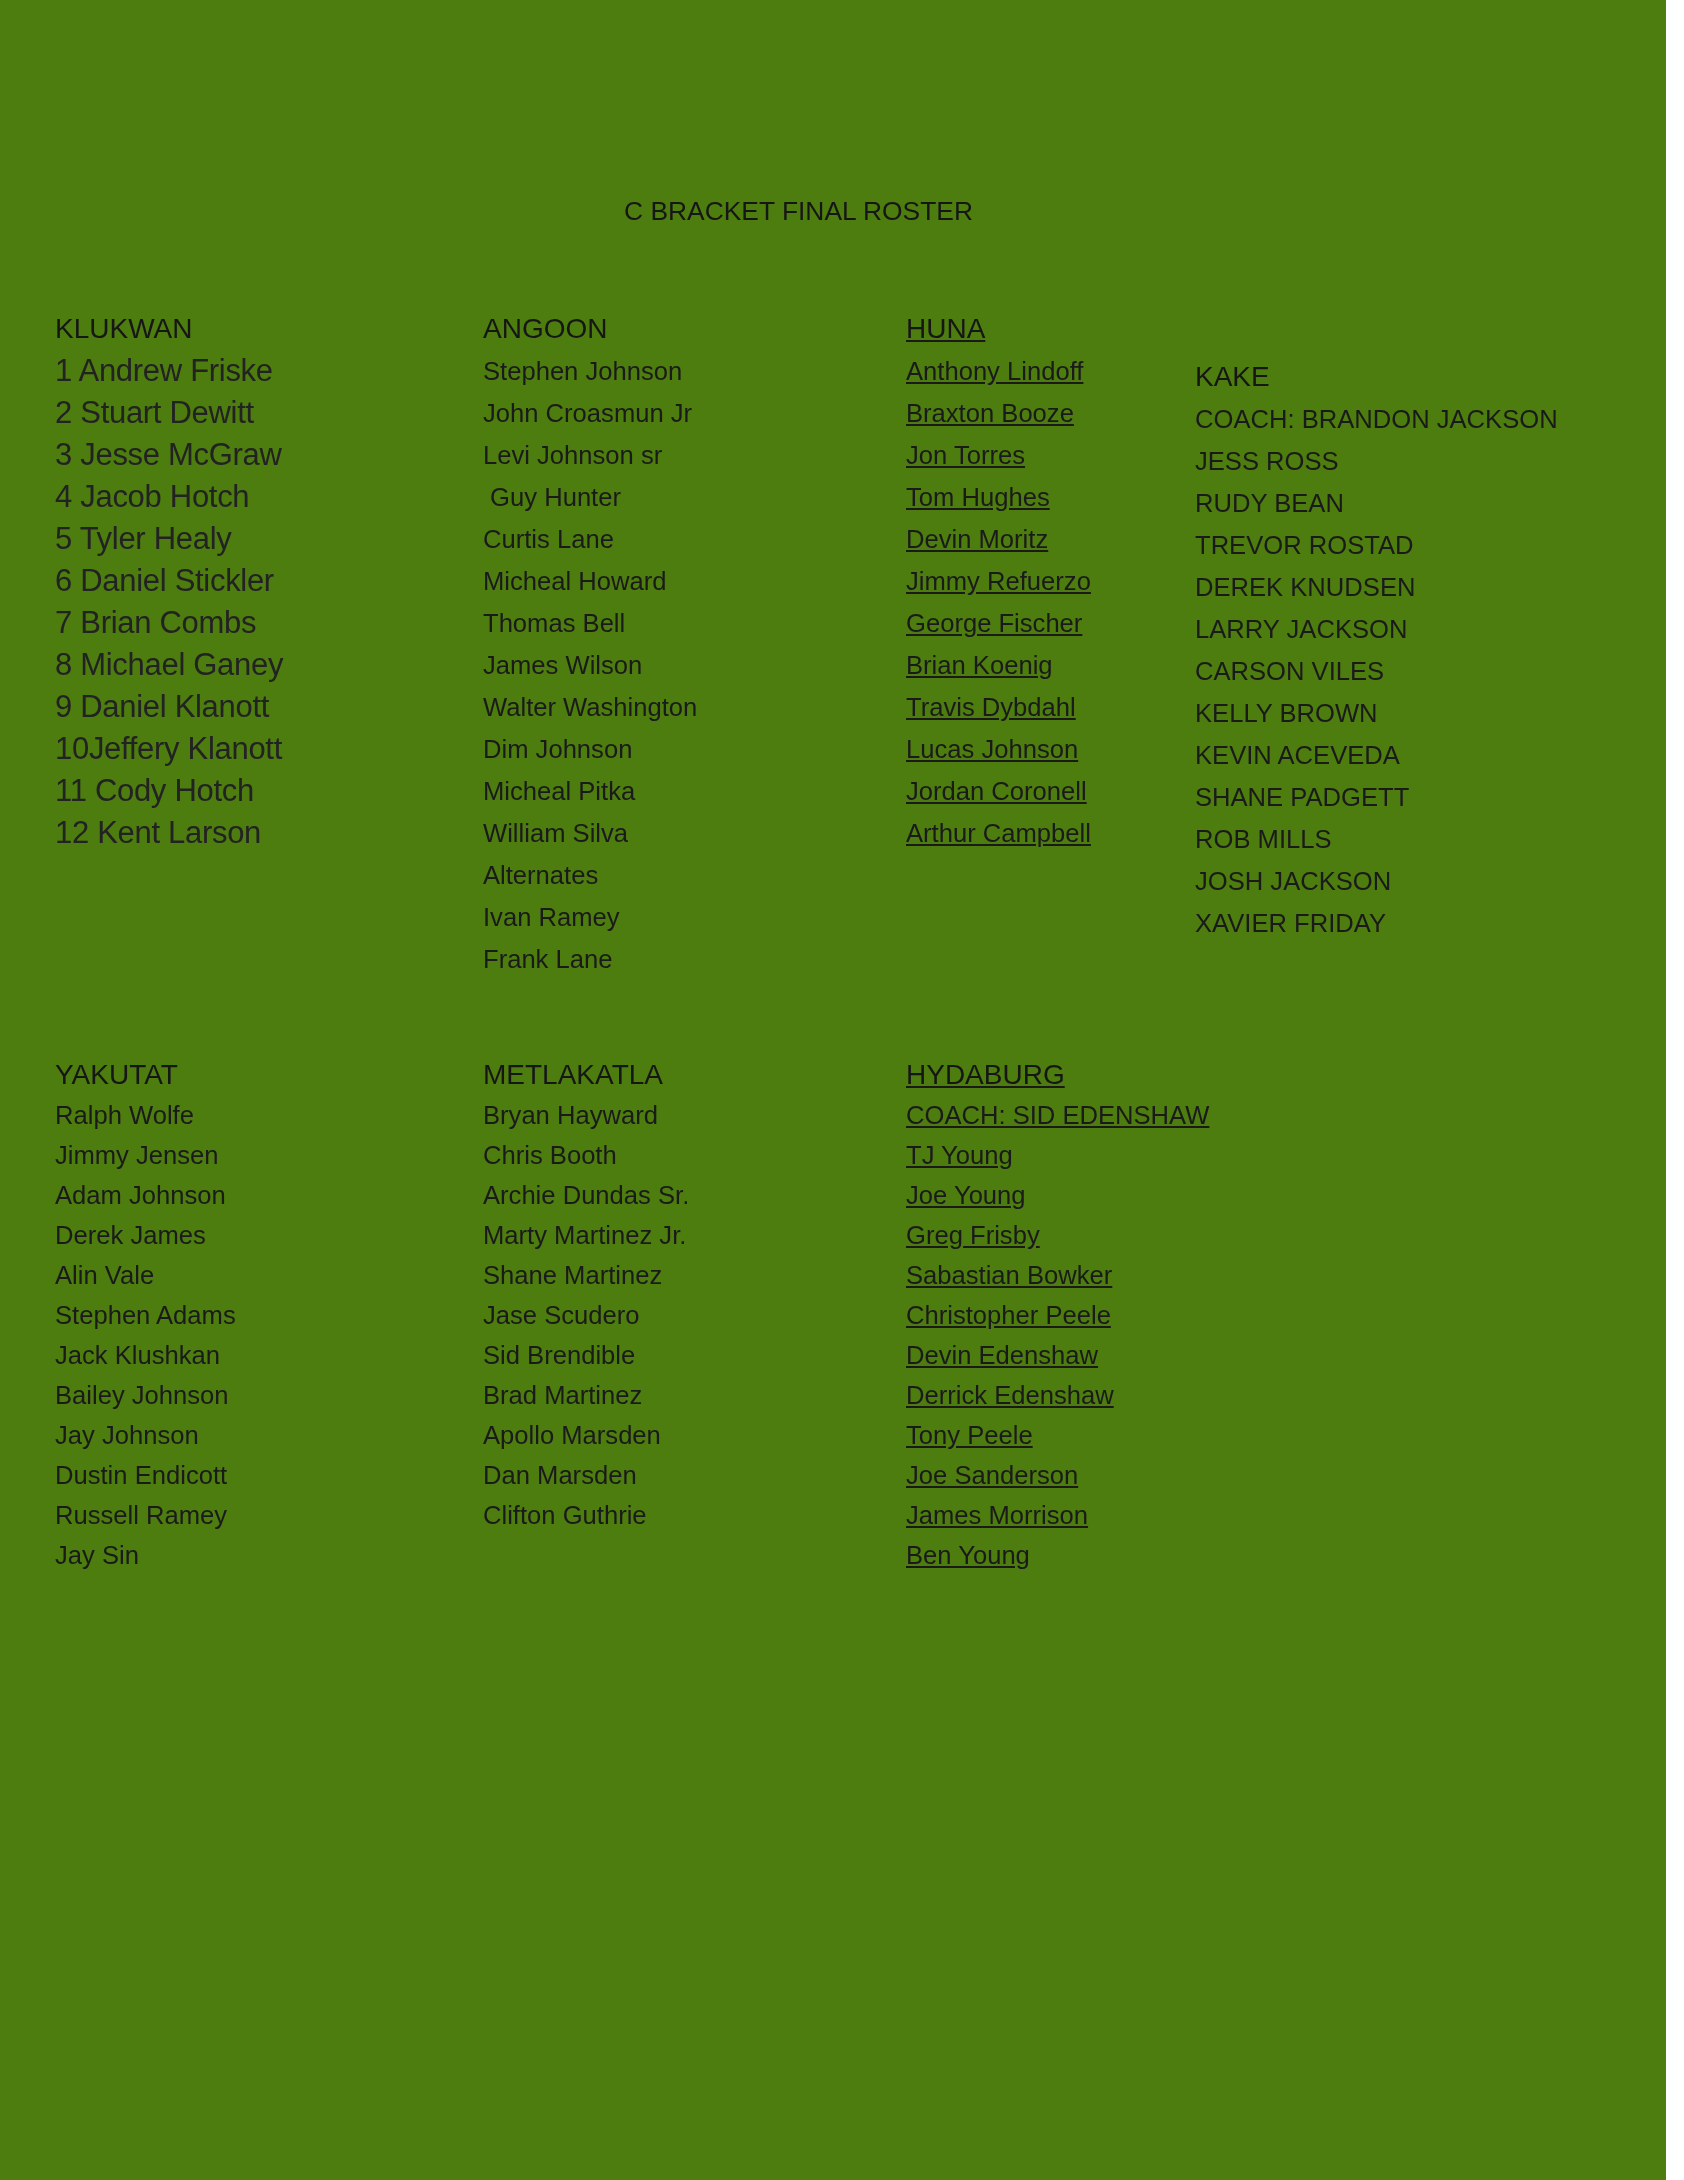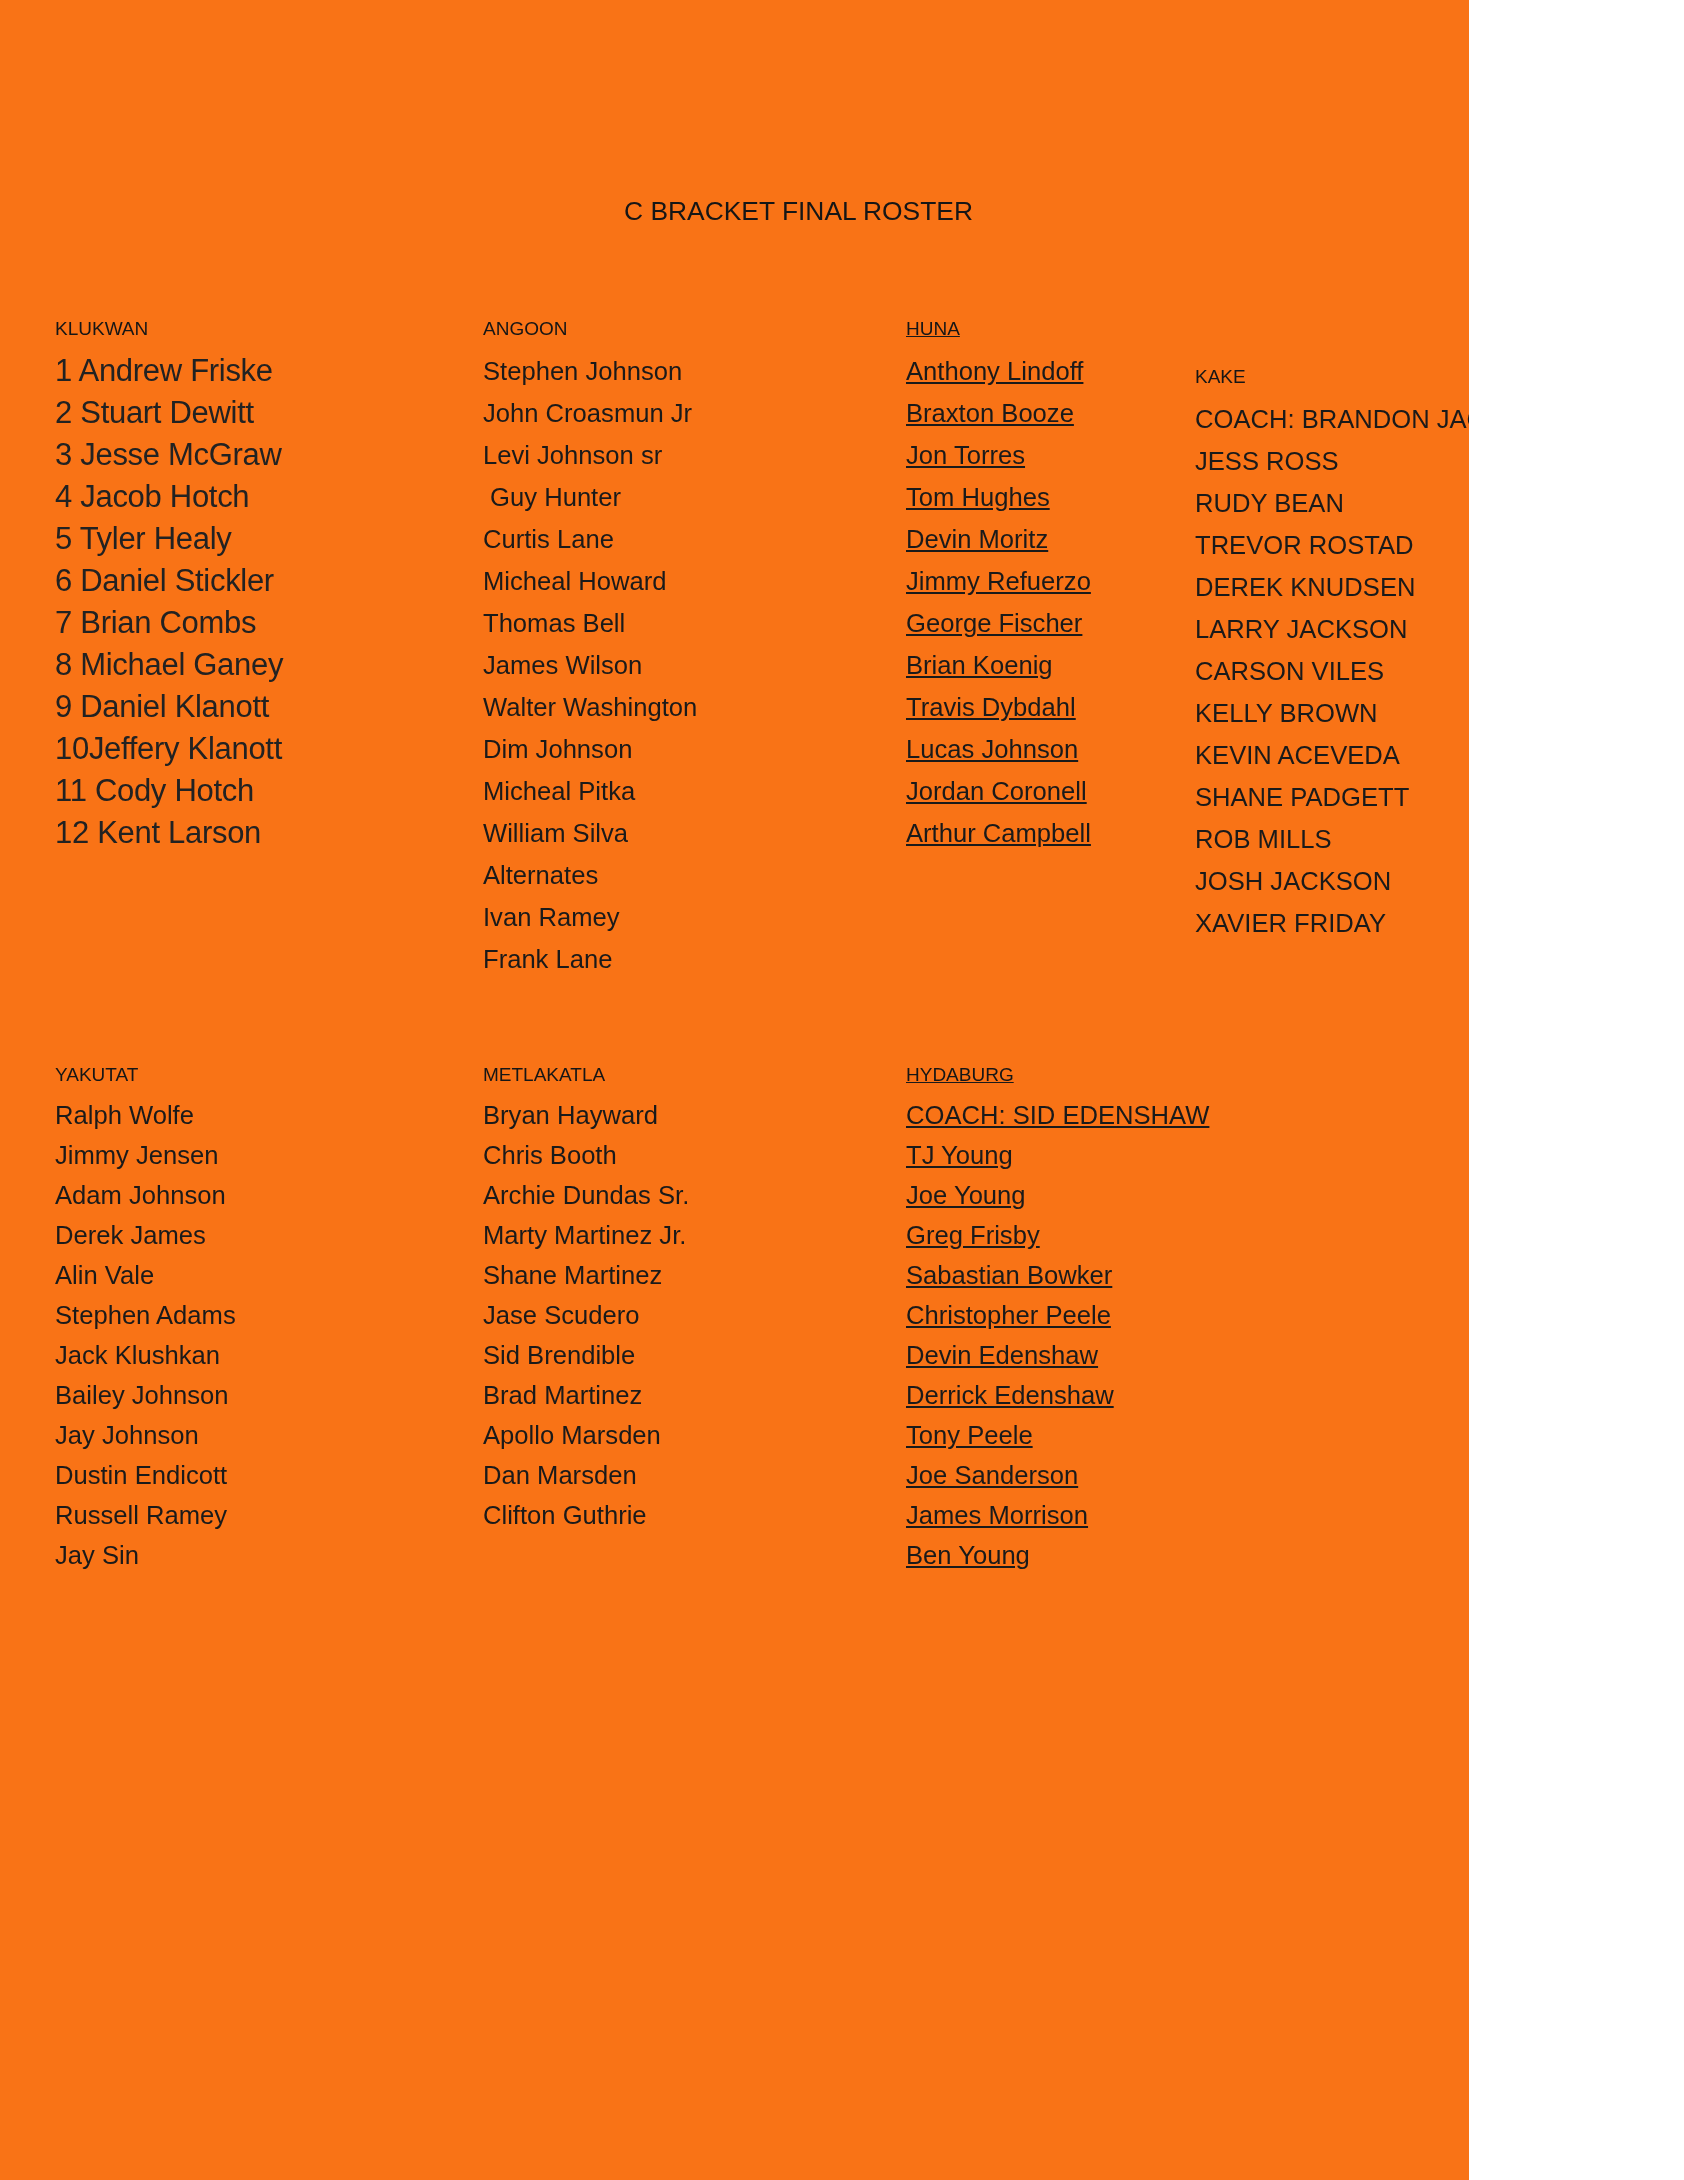--- a/index.html
+++ b/index.html
@@ -2,23 +2,23 @@
 <html style="font-size:13.6px"><head>
 <meta charset="utf-8">
 <style>
   html, body {
     margin: 0;
     padding: 0;
     background: #ffffff;
   }
   .page {
     position: relative;
-    width: 1469px;
+    width: 1666px;
     height: 2181px;
-    background: #f97316;
+    background: #4d7c0f;
     color: #1a1a1a;
     font-family: "Liberation Sans", sans-serif;
     overflow: hidden;
   }
   .doc-title {
     position: absolute;
     left: 624px;
     top: 194px;
     margin: 0;
     font-size: 26.4px;
@@ -40,21 +40,21 @@
     top: 0;
     white-space: pre;
   }
   .section-0 .col { line-height: 42px; }
   .section-1 .col { line-height: 40px; }
   .col-0 { left: 55px;  }
   .col-1 { left: 483px; }
   .col-2 { left: 906px; text-decoration: underline; }
   .col-3 { left: 1195px; margin-top: 48px; }
   .team-header {
-    font-size: 19px;
+    font-size: 28px;
     font-weight: 500;
     color: #161616;
   }
   .player-row {
     font-size: 25.6px;
     font-weight: 400;
     color: #1a1a1a;
   }
   .large-names .player-row {
     font-size: 31px;

